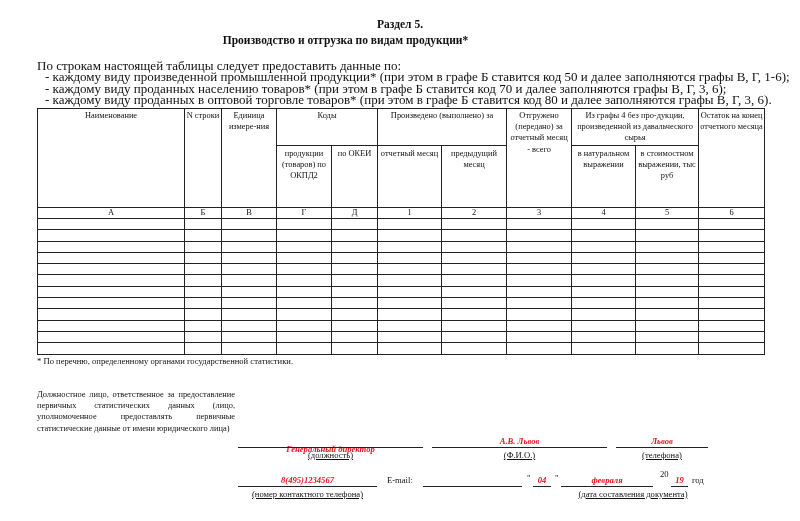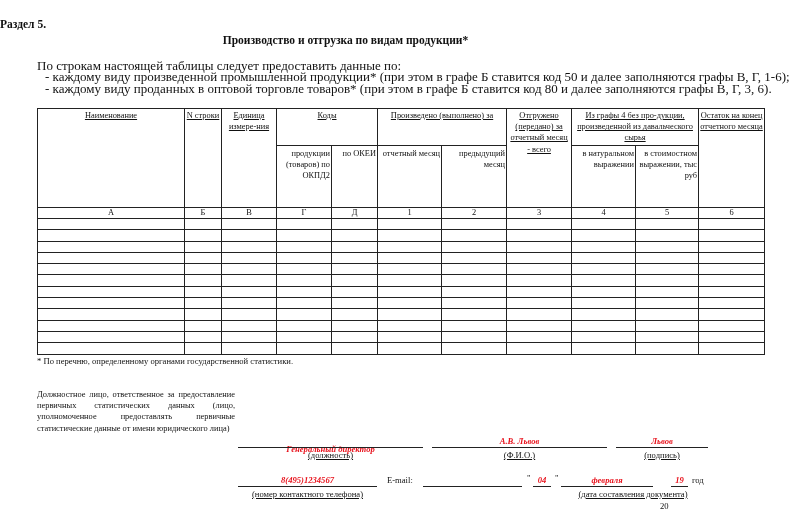--- a/index.html
+++ b/index.html
@@ -1,48 +1,49 @@
 <!DOCTYPE html>
 <html><head>
 <meta charset="utf-8">
 <style>
   html, body { margin: 0; padding: 0; background: #ffffff; }
   body { width: 800px; height: 521px; position: relative; overflow: hidden;
          font-family: "Liberation Serif", "DejaVu Serif", serif; color: #111; }
   .abs { position: absolute; }
-  .title1 { left: 0; width: 800px; top: 18px; font-weight: bold; font-size: 11.5px; }
+  .title1 { left: 0; width: 800px; top: 18px; text-align: center; font-weight: bold; font-size: 11.5px; }
   .title2 { left: 0; width: 691px; top: 34px; text-align: center; font-weight: bold; font-size: 11.5px; }
   .intro { left: 37px; top: 60px; font-size: 13px; line-height: 11.3px; }
   .intro .li { padding-left: 8px; }
 
   table.grid { position: absolute; left: 37px; top: 108px; width: 727px;
                border-collapse: collapse; table-layout: fixed; font-size: 8.4px; }
   table.grid td { border: 1px solid #222; padding: 0 1px; text-align: center; vertical-align: top; line-height: 11.2px; }
-  table.grid tr.hdr1 td { height: 35px; padding-top: 1px; text-decoration: underline; }
-  table.grid tr.hdr2 td { height: 59px; padding-top: 2px; text-align: right; }
+  table.grid tr.hdr1 td { height: 35px; padding-top: 1px; }
+  table.grid tr.hdr2 td { height: 59px; padding-top: 2px; }
   table.grid tr.letters td { height: 10px; line-height: 10px; border-top: 1.5px solid #222; border-bottom: 1.5px solid #222; }
   table.grid tr.body td { height: 10.3px; line-height: 10px; }
   table.grid tr.body td:first-child { border-left: 1.5px solid #222; }
   .footnote { left: 37px; top: 356px; font-size: 8.6px; }
 
   .resp { left: 37px; top: 389px; width: 198px; font-size: 8.4px; line-height: 11.2px; text-align: justify; }
   .line { position: absolute; border-bottom: 1.3px solid #222; height: 0; }
   .red { color: #e8141e; font-weight: bold; font-style: italic; font-size: 8.6px; position: absolute; text-align: center; }
   .cap { position: absolute; font-size: 8.6px; text-align: center; text-decoration: underline; }
   .plain { position: absolute; font-size: 8.6px; }
 </style>
 </head>
 <body>
 
 <div class="abs title1">Раздел 5.</div>
 <div class="abs title2">Производство и отгрузка по видам продукции*</div>
 
 <div class="abs intro">
   <div>По строкам настоящей таблицы следует предоставить данные по:</div>
   <div class="li">- каждому виду произведенной промышленной продукции* (при этом в графе Б ставится код 50 и далее заполняются графы В, Г, 1-6);</div>
+  <div class="li">- каждому виду проданных населению товаров* (при этом в графе Б ставится код 70 и далее заполняются графы В, Г, 3, 6);</div>
   <div class="li">- каждому виду проданных в оптовой торговле товаров* (при этом в графе Б ставится код 80 и далее заполняются графы В, Г, 3, 6).</div>
 </div>
 
 <table class="grid">
   <colgroup>
     <col style="width:147px">
       <col style="width:37px">
       <col style="width:55px">
       <col style="width:55px">
       <col style="width:46px">
@@ -253,33 +254,33 @@
 <div class="red" style="left:238px; top:436px; width:185px;margin-top:8px;">Генеральный директор</div>
 <div class="line" style="left:238px; top:447px; width:185px;"></div>
 <div class="cap" style="left:238px; top:450px; width:185px;">(должность)</div>
 
 <div class="red" style="left:432px; top:436px; width:175px;">А.В. Львов</div>
 <div class="line" style="left:432px; top:447px; width:175px;"></div>
 <div class="cap" style="left:432px; top:450px; width:175px;">(Ф.И.О.)</div>
 
 <div class="red" style="left:616px; top:436px; width:92px;">Львов</div>
 <div class="line" style="left:616px; top:447px; width:92px;"></div>
-<div class="cap" style="left:616px; top:450px; width:92px;">(подпись)</div>
+<div class="cap" style="left:616px; top:450px; width:92px;">(телефона)</div>
 
 <div class="red" style="left:238px; top:475px; width:139px;">8(495)1234567</div>
 <div class="line" style="left:238px; top:486px; width:139px;"></div>
 <div class="cap" style="left:238px; top:489px; width:139px;">(номер контактного телефона)</div>
 
 <div class="plain" style="left:387px; top:475px;">E-mail:</div>
 <div class="red" style="left:423px; top:475px; width:99px;"></div>
 <div class="line" style="left:423px; top:486px; width:99px;"></div>
 
 <div class="plain" style="left:527px; top:473px;">"</div>
 <div class="red" style="left:533px; top:475px; width:18px;">04</div>
 <div class="line" style="left:533px; top:486px; width:18px;"></div>
 <div class="plain" style="left:555px; top:473px;">"</div>
 <div class="red" style="left:561px; top:475px; width:92px;">февраля</div>
 <div class="line" style="left:561px; top:486px; width:92px;"></div>
-<div class="plain" style="left:660px; top:501px;text-align:center;">20</div>
+<div class="plain" style="left:660px; top:469px;text-align:center;">20</div>
 <div class="red" style="left:671px; top:475px; width:17px;">19</div>
 <div class="line" style="left:671px; top:486px; width:17px;"></div>
 <div class="plain" style="left:692px; top:475px;">год</div>
 <div class="cap" style="left:553px; top:489px; width:160px;">(дата составления документа)</div>
 
 </body></html>

